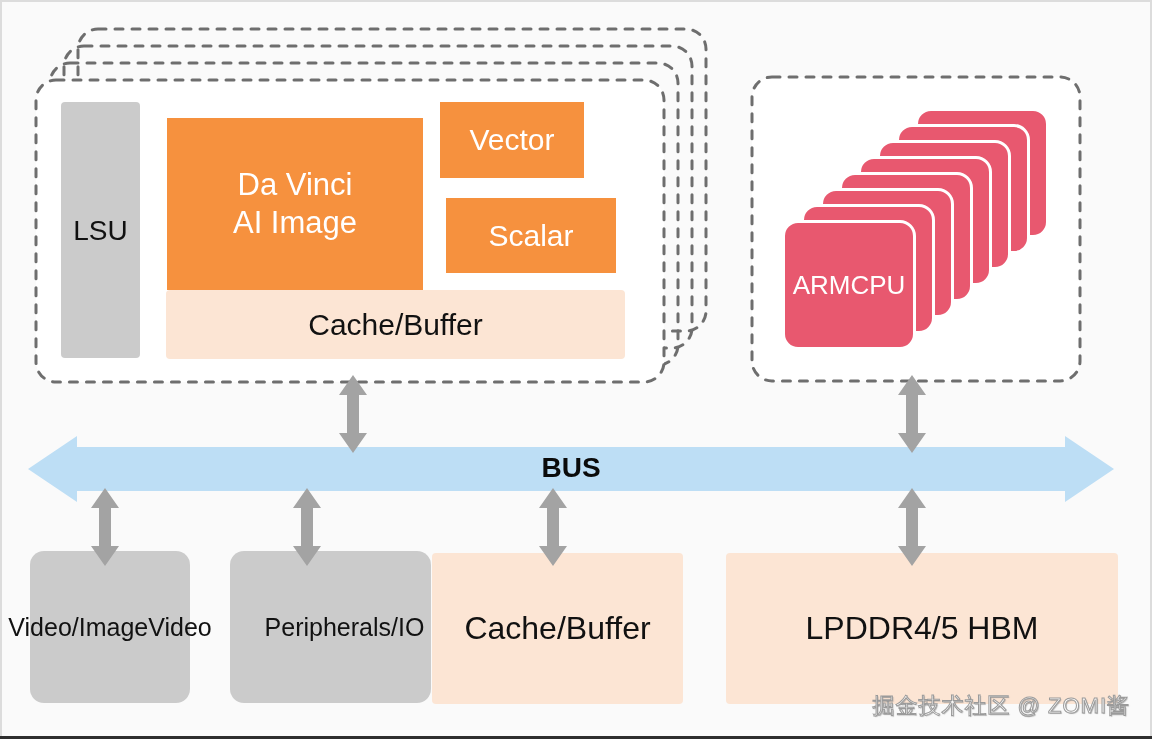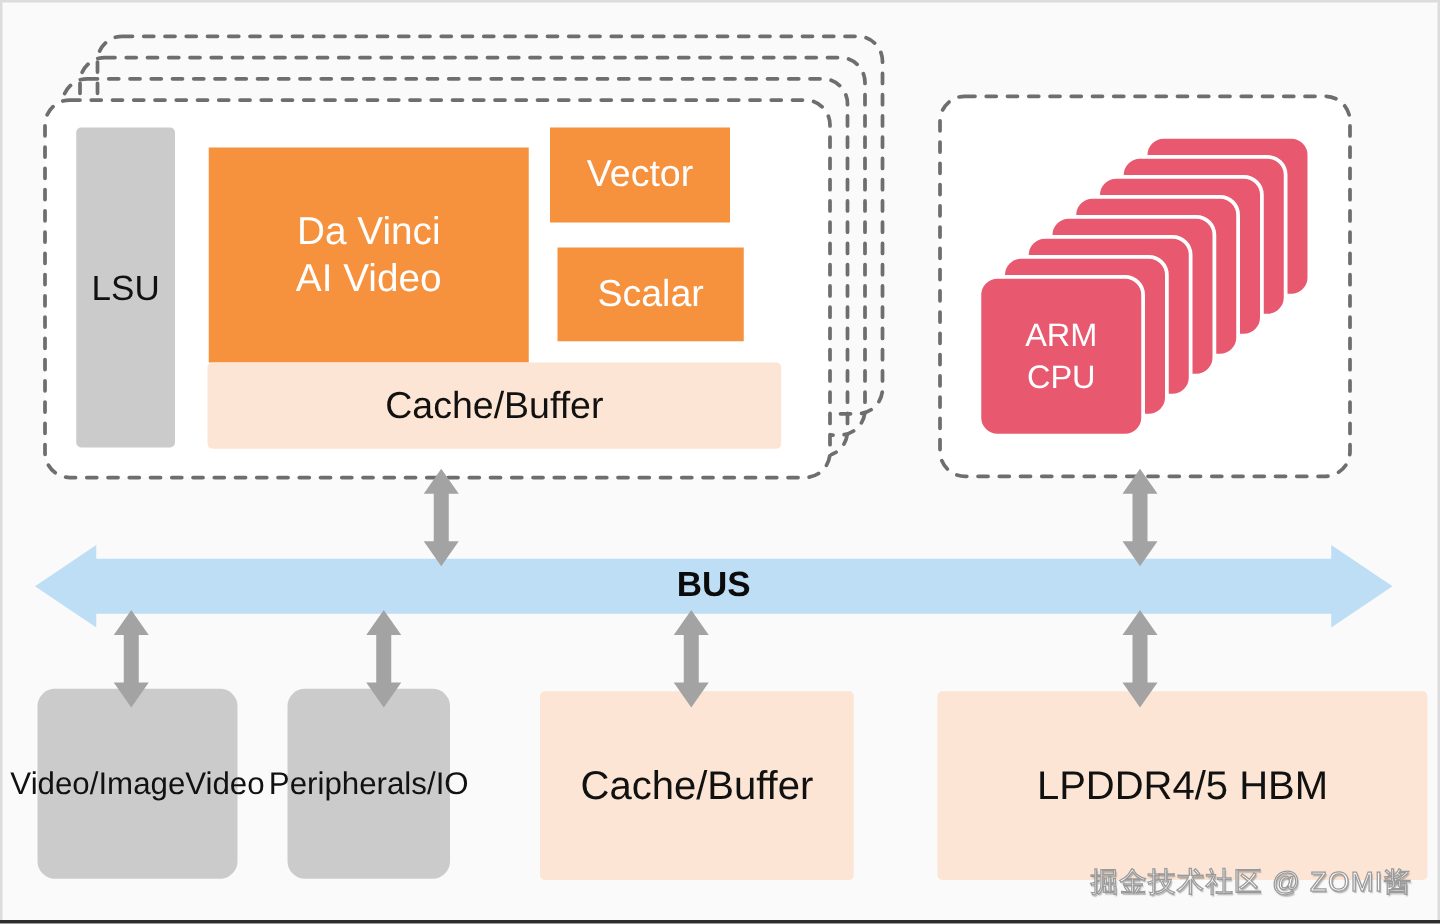--- a/index.html
+++ b/index.html
@@ -31,43 +31,43 @@
     text-align:center;color:var(--label-black);line-height:1.25;
   }
   .block .l2:empty{display:none;}
   .orange{background:var(--orange);color:#fff;}
   .peach{background:var(--peach);border-radius:4px;}
   .grayblk{background:var(--gray-block);border-radius:14px;}
 
   .lsu{left:28px;top:25px;width:79px;height:256px;border-radius:4px;background:var(--gray-block);font-size:28px;}
   .davinci{left:134px;top:25px;width:256px;height:172px;font-size:31px;line-height:38px;margin-top:16px;}
   .vector{left:407px;top:25px;width:144px;height:76px;font-size:30px;}
-  .scalar{left:413px;top:121px;width:149px;height:75px;font-size:30px;}
+  .scalar{left:413px;top:121px;width:170px;height:75px;font-size:30px;}
   .core-cache{left:133px;top:213px;width:459px;height:69px;font-size:30px;}
 
   
   .cpu-box{position:absolute;left:749px;top:74px;width:334px;height:310px;}
   .cpu-box .dashed-svg{position:absolute;left:0;top:0;}
   .chip{
     position:absolute;width:134px;height:130px;border-radius:16px;background:var(--pink);
     border:3px solid #fff;box-sizing:border-box;
     left:calc(33px + var(--i)*19px);top:calc(146px - var(--i)*16px);
-    display:flex;flex-direction:column;align-items:center;justify-content:center;
+    display:flex;flex-direction:row;align-items:center;justify-content:center;
     color:#fff;font-size:26px;line-height:33px;text-align:left;
   }
 
   
   .bottom-block{
     position:absolute;display:flex;flex-direction:row;align-items:center;justify-content:center;
     text-align:center;color:var(--label-black);
   }
   .video{left:30px;top:551px;width:160px;height:152px;font-size:25px;line-height:33px;}
-  .periph{left:230px;top:551px;width:130px;height:152px;font-size:25px;line-height:33px;}
+  .periph{left:230px;top:551px;width:173px;height:152px;font-size:25px;line-height:33px;padding-left:28px;}
   .bcache{left:432px;top:553px;width:251px;height:151px;font-size:32px;}
-  .lpddr{left:726px;top:553px;width:392px;height:151px;font-size:32px;margin-left:24px;}
+  .lpddr{left:726px;top:553px;width:392px;height:151px;font-size:32px;}
 
   
   .overlay{position:absolute;left:0;top:0;z-index:10;pointer-events:none;}
   .bus-label{
     position:absolute;left:491px;top:445px;width:160px;height:46px;line-height:46px;
     text-align:center;font-size:28px;font-weight:600;color:#0B0B0B;z-index:11;
   }
 
   
   .watermark{
@@ -95,21 +95,21 @@
 
   <div class="core-front">
     <svg class="dashed-svg" width="634" height="308">
       <rect x="3" y="3" width="628" height="302" rx="20" fill="#FFFFFF" stroke="#6E6E6E" stroke-width="3" stroke-dasharray="8 9" stroke-linecap="round"></rect>
     </svg>
     <div class="block lsu">
       <div class="l1">LSU</div>
     </div>
     <div class="block orange davinci">
       <div class="l1">Da Vinci</div>
-      <div class="l2">AI Video</div>
+      <div class="l2">AI Image</div>
     </div>
     <div class="block orange vector">
       <div class="l1">Vector</div>
     </div>
     <div class="block orange scalar">
       <div class="l1">Scalar</div>
     </div>
     <div class="block peach core-cache">
       <div class="l1">Cache/Buffer</div>
     </div>

